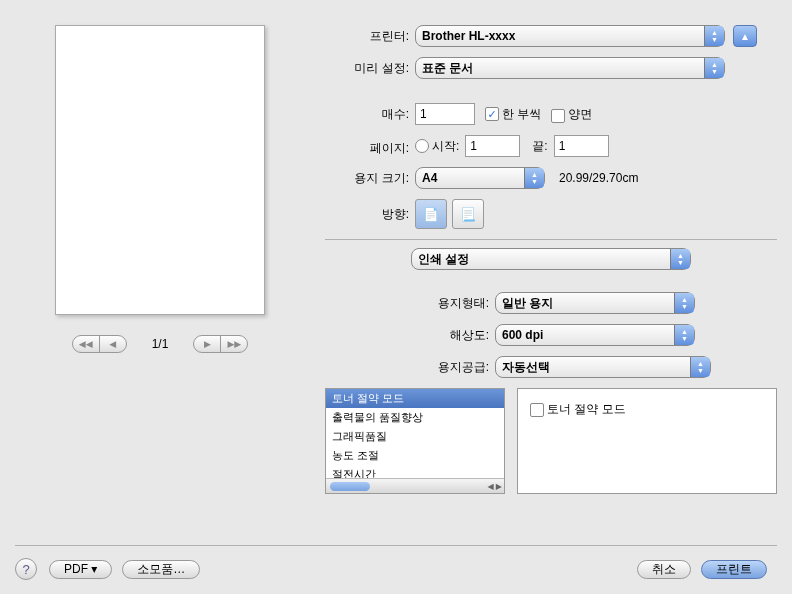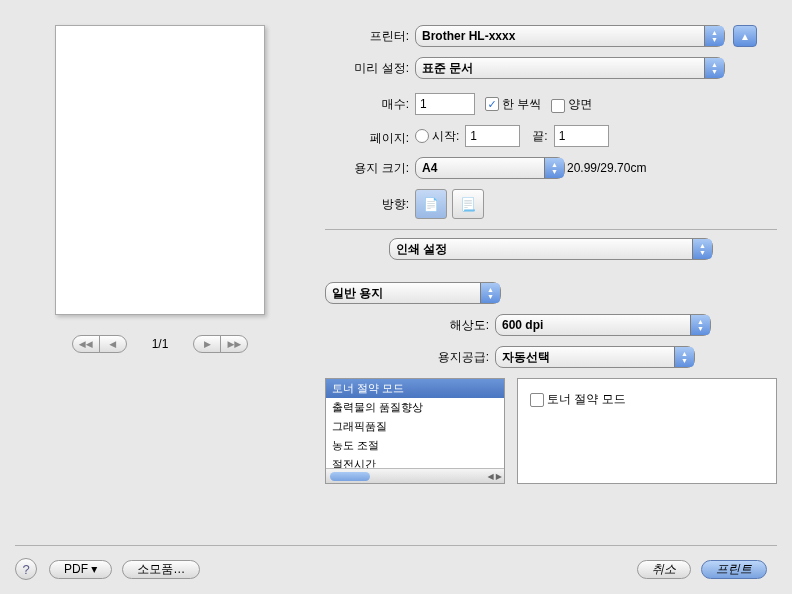--- a/index.html
+++ b/index.html
@@ -177,21 +177,21 @@
     }
     .orient-icon {
       font-size: 13px;
     }
     .divider-line {
       border: none;
       border-top: 1px solid #b0b0b0;
       margin: 8px 0;
     }
     .section-dropdown {
-      width: 324px;
+      width: 280px;
       margin: 0 auto 12px auto;
     }
     .sub-settings .row-label { width: 170px; }
     .advanced-toggle {
       font-size: 11px;
       color: #555;
       margin: 8px 0 5px 0;
       cursor: pointer;
     }
     .advanced-area {
@@ -286,21 +286,20 @@
       margin-right: 10px;
       cursor: pointer;
     }
     .pill-btn.primary {
       background: linear-gradient(to bottom, #bcd6f8, #7aa3e0);
       border-color: #5a7ab5;
     }
     .footer-right {
       margin-left: auto;
       display: flex;
-      font-style: italic;
     }
   </style>
 </head>
 <body>
 
 <div class="window">
   <div class="content">
 
     <div class="preview-area">
       <div class="preview-page"></div>
@@ -329,21 +328,21 @@
       </div>
 
       <div class="row">
         <span class="row-label">미리 설정:</span>
         <div class="combo" style="width:310px">
           <span>표준 문서</span>
           <span class="combo-arrows">▲<br>▼</span>
         </div>
       </div>
 
-      <div class="row" style="margin-top:14px">
+      <div class="row" style="margin-top:24px">
         <span class="row-label">매수:</span>
         <input class="text-input" style="width: 60px;" value="1">
         <span style="margin-left:10px; display:flex; align-items:center">
           <span class="checkbox">✓</span>
           <span>한 부씩</span>
         </span>
         <span style="margin-left:10px; display:flex; align-items:flex-end">
           <span class="checkbox"></span>
           <span>양면</span>
         </span>
@@ -357,25 +356,25 @@
             <span>시작:</span>
             <input class="text-input" style="width: 55px; margin: 0px 12px 0px 6px;" value="1">
             <span>끝:</span>
             <input class="text-input" style="width: 55px; margin-left: 6px;" value="1">
           </div>
         </div>
       </div>
 
       <div class="row">
         <span class="row-label">용지 크기:</span>
-        <div class="combo" style="width:150px">
+        <div class="combo" style="width:130px">
           <span>A4</span>
           <span class="combo-arrows">▲<br>▼</span>
         </div>
-        <span style="margin-left:2px">20.99/29.70cm</span>
+        <span style="margin-left:14px">20.99/29.70cm</span>
       </div>
 
       <div class="row">
         <span class="row-label">방향:</span>
         <div class="orient-btn active">
             <span class="orient-icon">📄</span>
           </div>
         <div class="orient-btn">
             <span class="orient-icon">📃</span>
           </div>
@@ -385,35 +384,36 @@
 
       <div class="row" style="justify-content:center">
         <div class="combo section-dropdown">
           <span>인쇄 설정</span>
           <span class="combo-arrows">▲<br>▼</span>
         </div>
       </div>
 
       <div class="sub-settings">
         <div class="row">
-          <div class="combo" style="width:176px">
+          <span class="row-label">용지형태:</span>
+          <div class="combo" style="width:200px">
             <span>일반 용지</span>
             <span class="combo-arrows">▲<br>▼</span>
           </div>
         </div>
         <div class="row">
           <span class="row-label">해상도:</span>
-          <div class="combo" style="width:216px">
+          <div class="combo" style="width:200px">
             <span>600 dpi</span>
             <span class="combo-arrows">▲<br>▼</span>
           </div>
         </div>
         <div class="row">
           <span class="row-label">용지공급:</span>
-          <div class="combo" style="width:200px">
+          <div class="combo" style="width:216px">
             <span>자동선택</span>
             <span class="combo-arrows">▲<br>▼</span>
           </div>
         </div>
       </div>
 
       <div class="advanced-area">
         <div class="listbox">
           <div class="list-item selected">토너 절약 모드</div>
           <div class="list-item">출력물의 품질향상</div>

